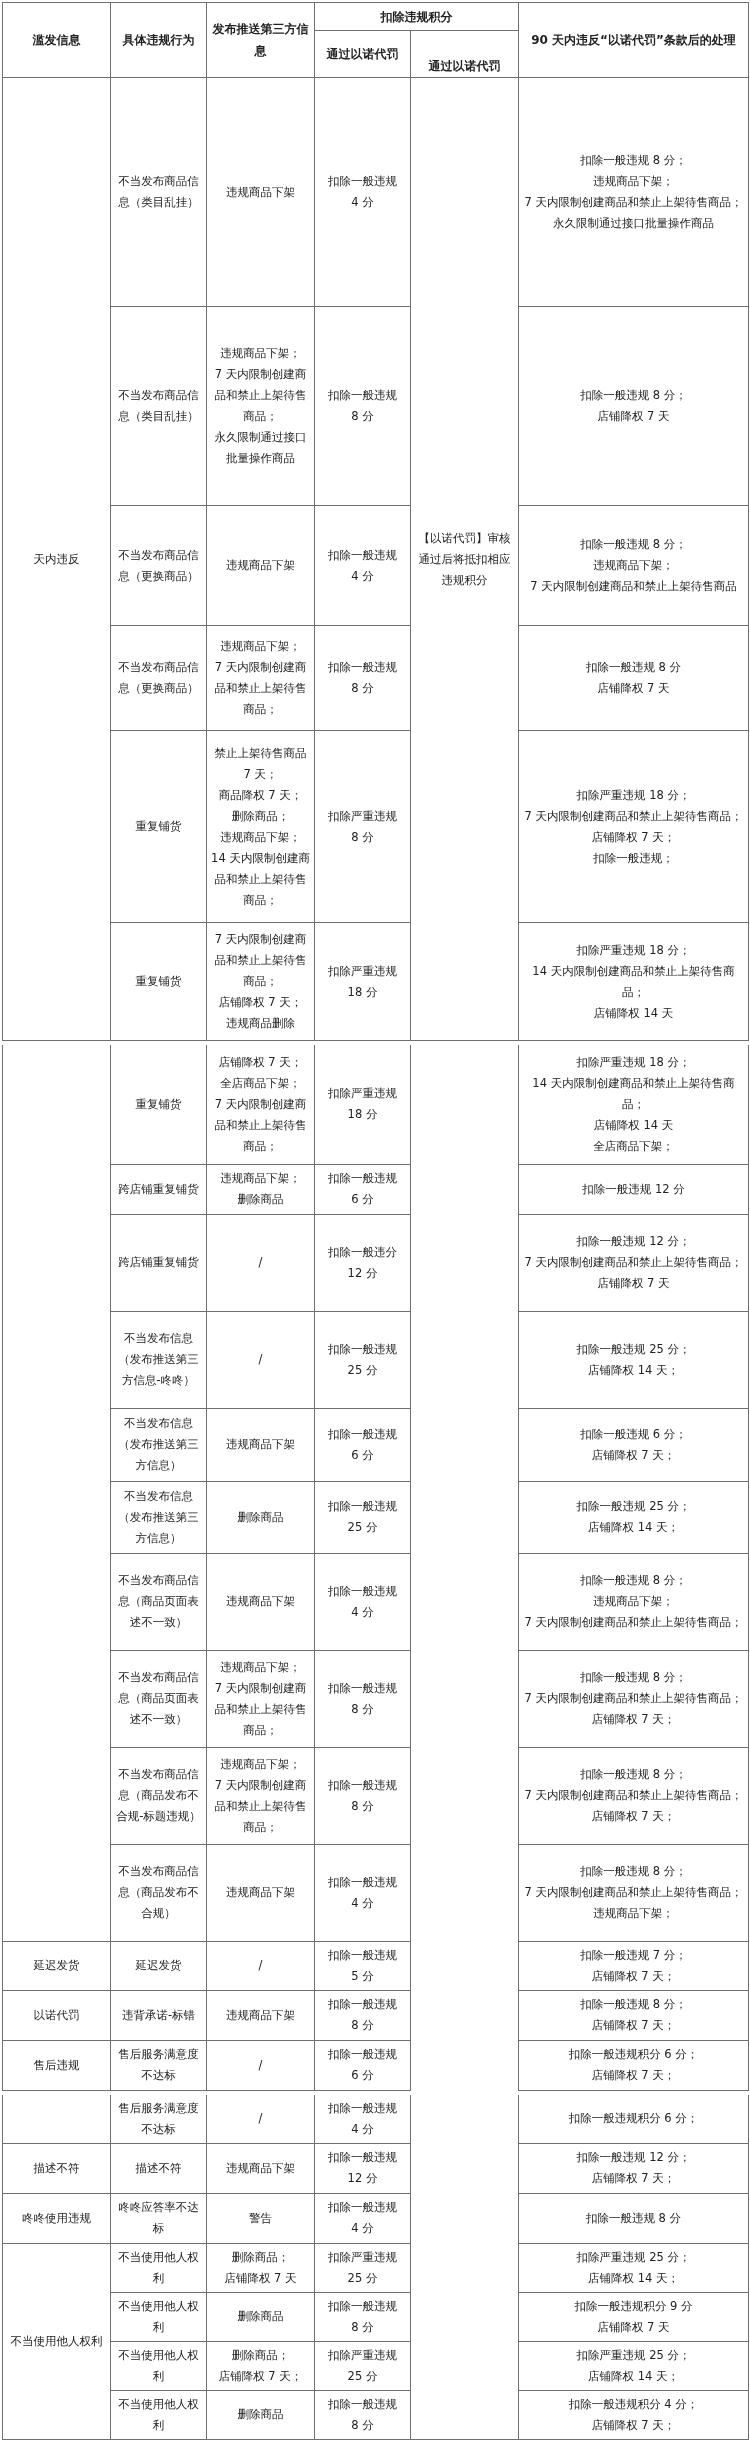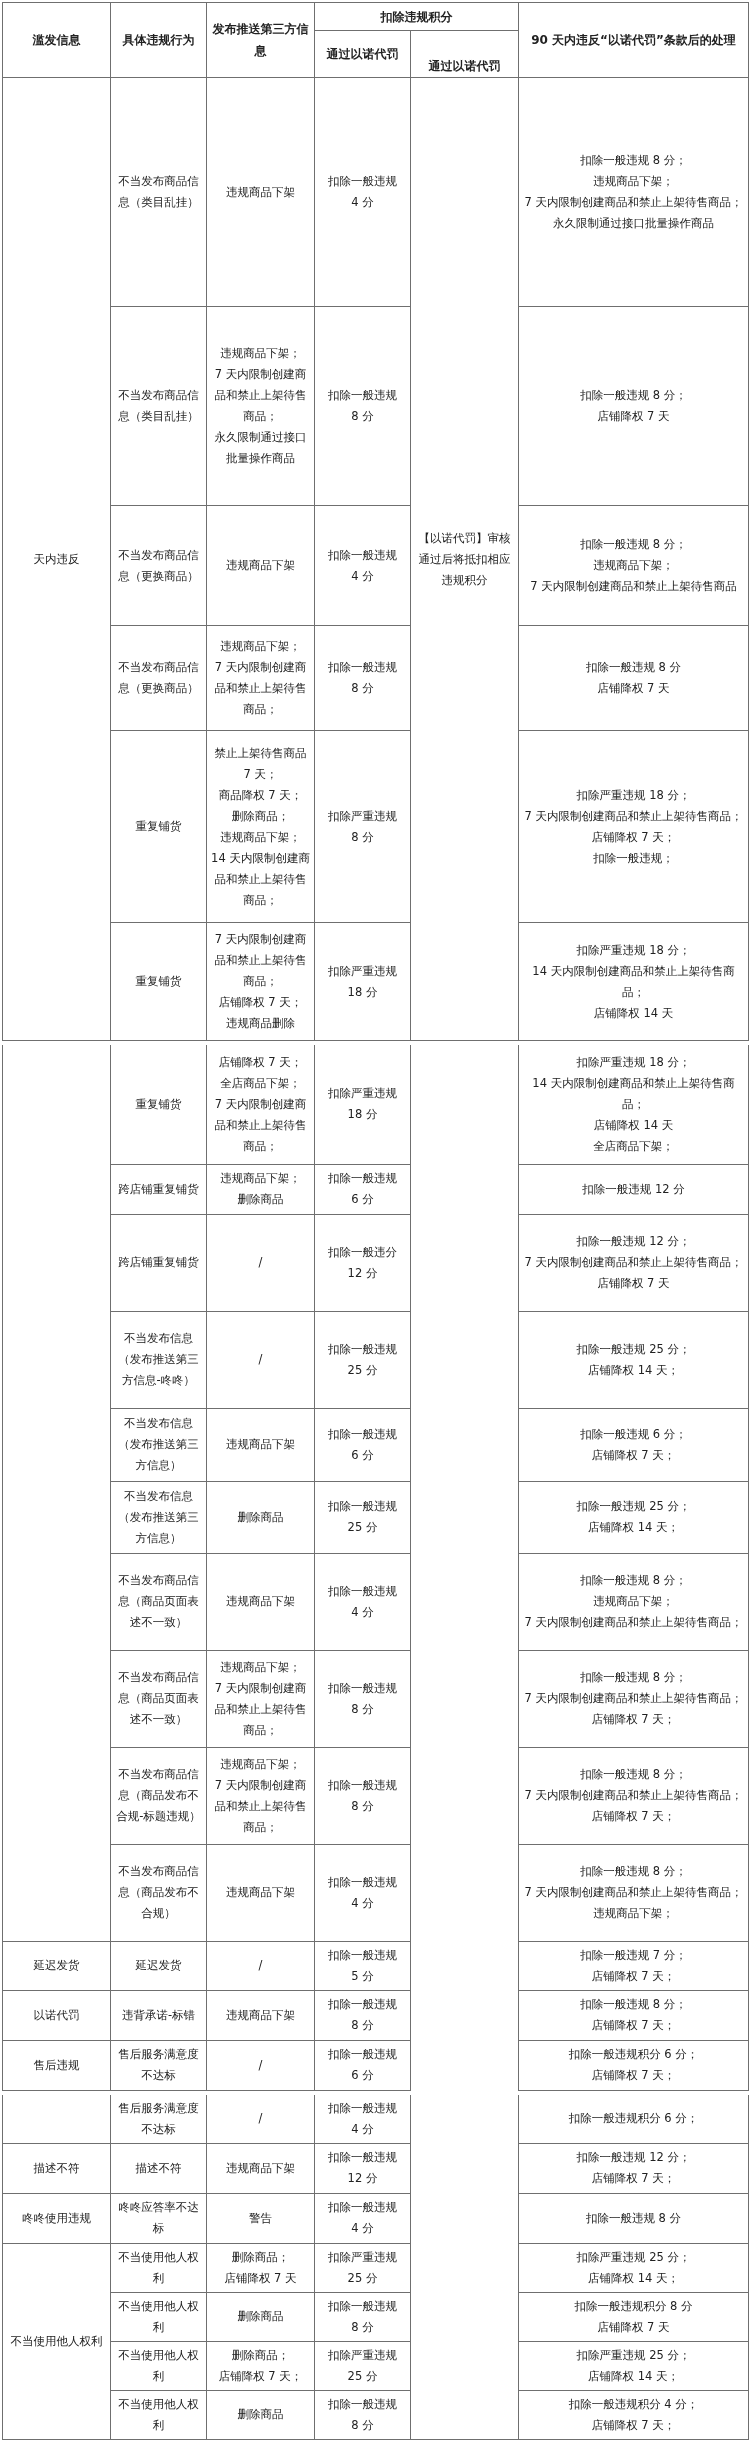--- a/index.html
+++ b/index.html
@@ -426,21 +426,21 @@
   <tr style="height:49px">
         <td class="b">不当使用他人权利</td>
         <td class="m cell-lines">
           <span>删除商品</span>
         </td>
         <td class="n cell-lines">
           <span>扣除一般违规</span>
           <span>8 分</span>
         </td>
         <td class="w cell-lines">
-          <span>扣除一般违规积分 8 分</span>
+          <span>扣除一般违规积分 9 分</span>
           <span>店铺降权 7 天</span>
         </td>
       </tr>
   <tr style="height:49px">
         <td class="b">不当使用他人权利</td>
         <td class="m cell-lines">
           <span>删除商品；</span>
           <span>店铺降权 7 天；</span>
         </td>
         <td class="n cell-lines">

